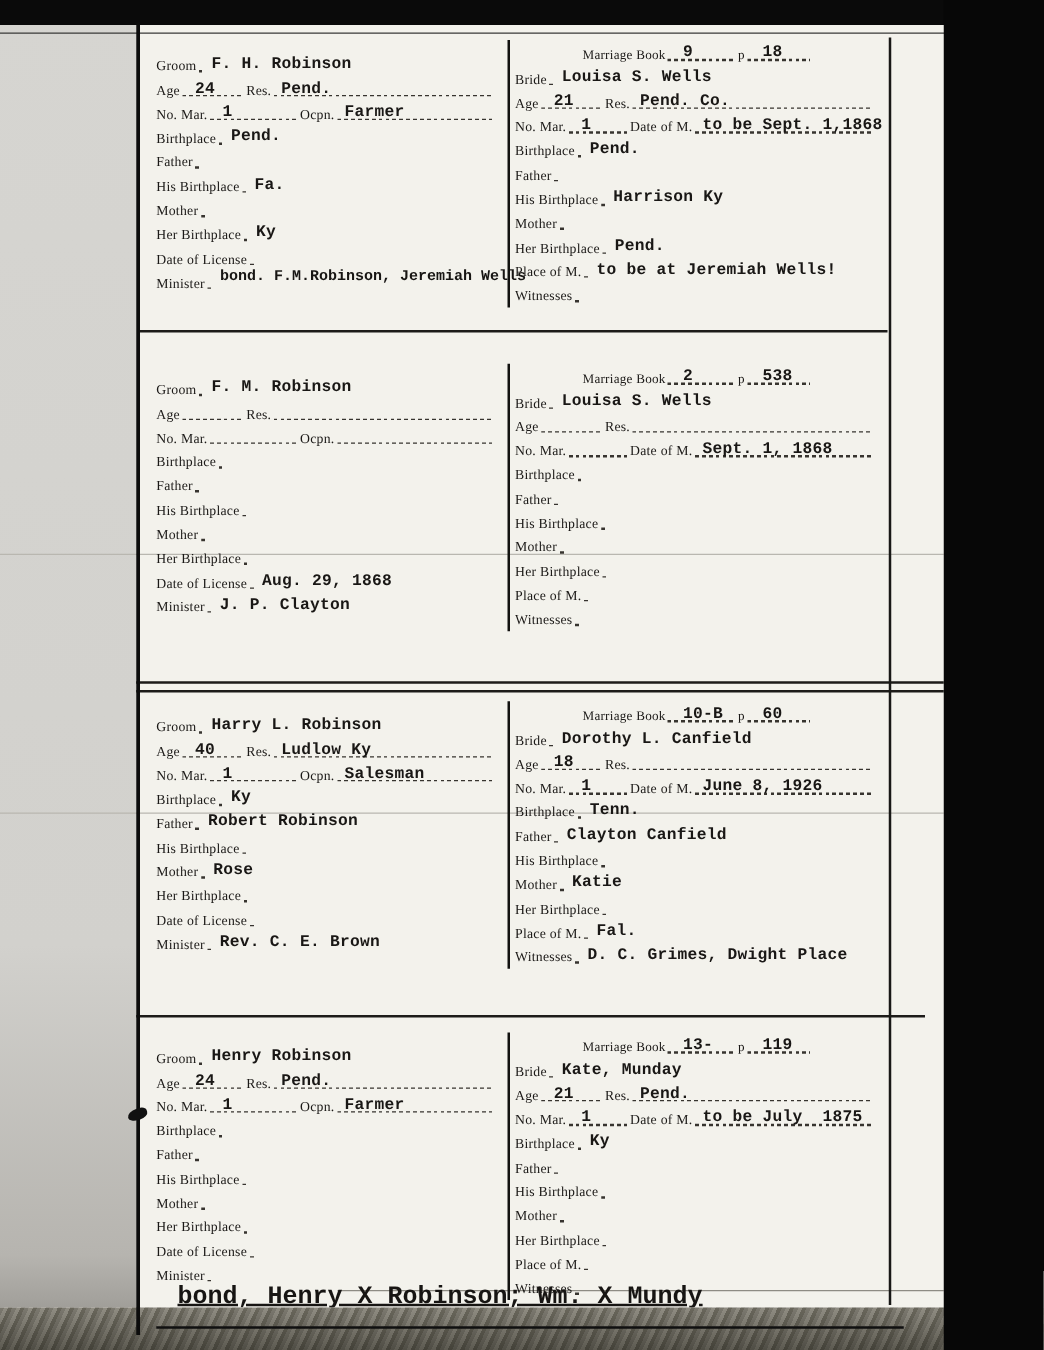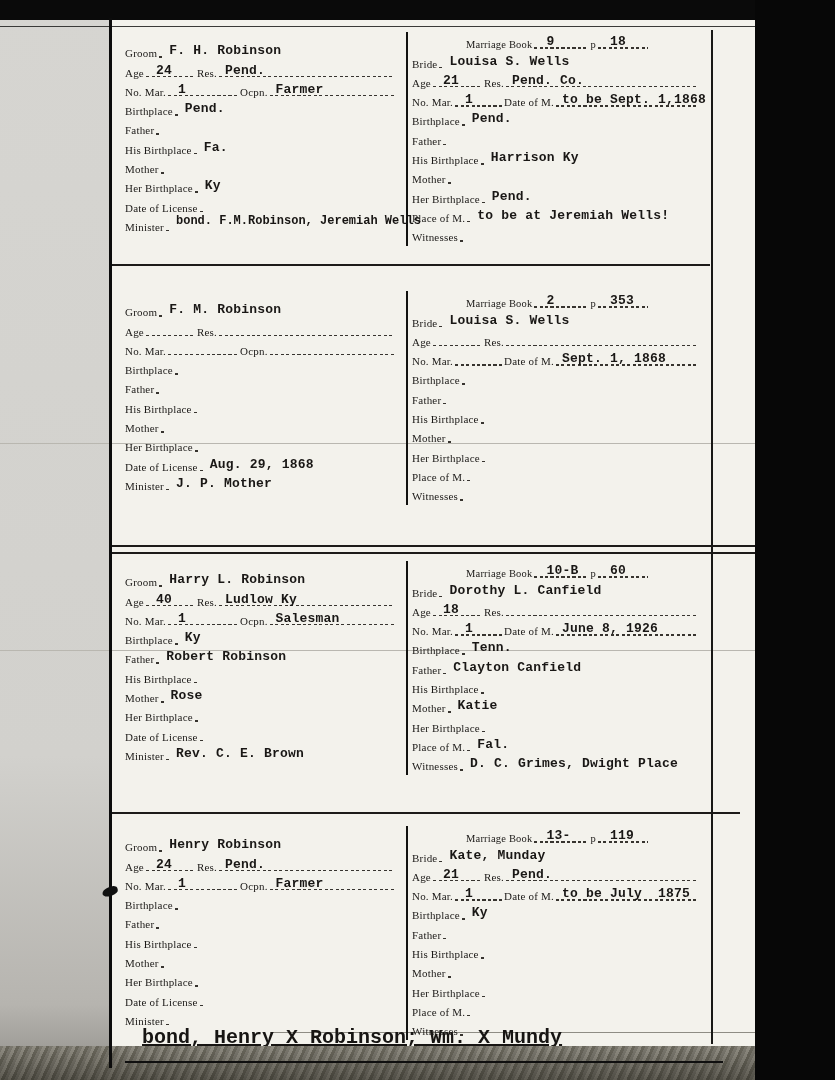--- a/index.html
+++ b/index.html
@@ -357,37 +357,37 @@
               <span class="lbl">Date of License</span>
               <span class="leader">
                 <span class="val">Aug. 29, 1868</span>
               </span>
             </span>
           </div>
           <div class="row">
             <span class="seg">
               <span class="lbl">Minister</span>
               <span class="leader">
-                <span class="val">J. P. Mother</span>
+                <span class="val">J. P. Clayton</span>
               </span>
             </span>
           </div>
         </div>
         <div class="col bride-col">
           <div class="row header-row">
             <span class="seg">
               <span class="lbl">Marriage Book</span>
               <span class="leader" style="flex: 0 0 58px;">
                 <span class="val">2</span>
               </span>
             </span>
             <span class="seg">
               <span class="lbl">p</span>
               <span class="leader" style="flex: 0 0 54px;">
-                <span class="val">353</span>
+                <span class="val">538</span>
               </span>
             </span>
           </div>
           <div class="row">
             <span class="seg">
               <span class="lbl">Bride</span>
               <span class="leader">
                 <span class="val">Louisa S. Wells</span>
               </span>
             </span>

